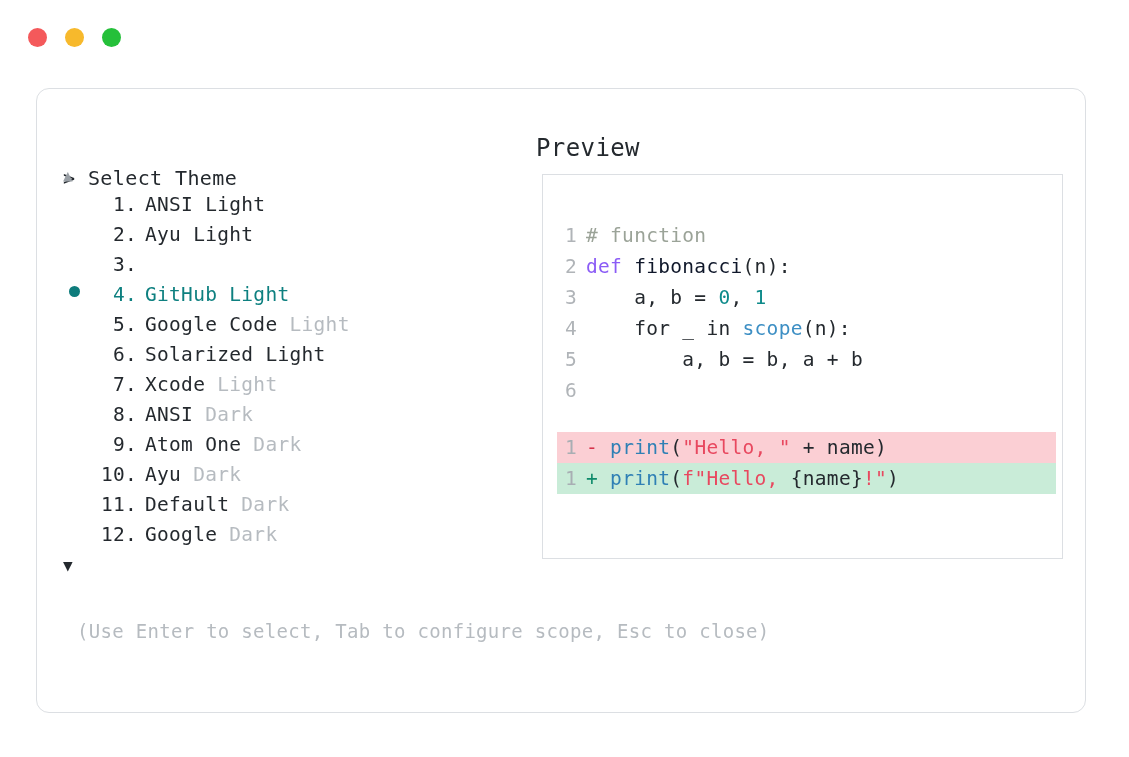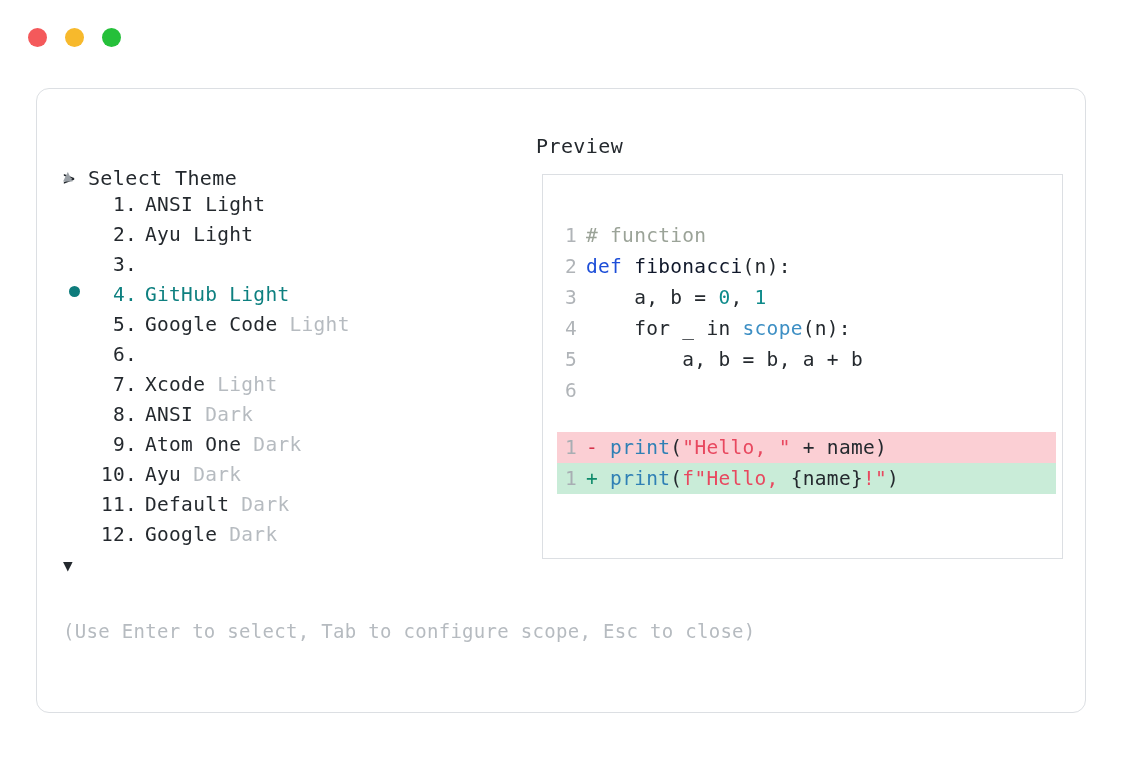--- a/index.html
+++ b/index.html
@@ -62,21 +62,21 @@
     font-size: 20px;
     letter-spacing: 0.4px;
     color: #24292e;
     white-space: pre;
     margin-top: 32px;
   }
   .header-preview {
     position: absolute;
     left: 499px;
     top: 45px;
-    font-size: 20px;
+    font-size: 24px;
     letter-spacing: 0.4px;
     color: #24292e;
     white-space: pre;
   }
 
   
   .list-wrap {
     position: absolute;
     left: 22px;
     top: 78px;
@@ -134,21 +134,21 @@
   }
   .name-cell { color: #24292e; padding-left: 8px; }
   .suffix-cell { color: #b6bbc0; }
   .theme-row.selected .num-cell,
   .theme-row.selected .name-cell,
   .theme-row.selected .suffix-cell { color: #0e8080; }
 
   
   .footer-hint {
     position: absolute;
-    left: 26px;
+    left: 40px;
     top: 531px;
     font-size: 19px;
     letter-spacing: 0.3px;
     color: #b6bbc0;
     white-space: pre;
   }
 
   
   .preview-panel {
     position: absolute;
@@ -183,21 +183,21 @@
   }
   .code-blank { height: 26px; }
 
   .code-line.diff-del { background: #fbcfd4; }
   .code-line.diff-add { background: #c9ecd8; }
   .code-line.diff-del .ln,
   .code-line.diff-add .ln { color: #a8aeb3; }
 
   
   .t-comment { color: #9ba398; }
-  .t-kw      { color: #1d4ed8; margin-top: 48px; }
+  .t-kw      { color: #8b5cf6; margin-top: 48px; }
   .t-fnname  { color: #0f172a; }
   .t-plain   { color: #24292e; }
   .t-num     { color: #0d8a8a; }
   .t-builtin { color: #3d8fc4; }
   .t-fncall  { color: #2f80b5; }
   .t-str     { color: #e8485f; }
   .t-mark-del{ color: #d6334b; }
   .t-mark-add{ color: #0e8a6a; }
 </style>
 </head>
@@ -217,21 +217,21 @@
     <div class="header-preview">Preview</div>
 
     <div class="list-wrap">
       <div class="scroll-arrow up">▲</div>
       <ul class="theme-list" id="theme-list">
           <li class="theme-row"><span class="bullet-cell"></span><span class="num-cell"> 1.</span><span class="name-cell">ANSI Light</span><span class="suffix-cell"></span></li>
           <li class="theme-row"><span class="bullet-cell"></span><span class="num-cell"> 2.</span><span class="name-cell">Ayu Light</span><span class="suffix-cell"></span></li>
           <li class="theme-row"><span class="bullet-cell"></span><span class="num-cell"> 3.</span><span class="suffix-cell"></span></li>
           <li class="theme-row selected"><span class="bullet-cell"><span class="bullet"></span></span><span class="num-cell"> 4.</span><span class="name-cell">GitHub Light</span><span class="suffix-cell"></span></li>
           <li class="theme-row"><span class="bullet-cell"></span><span class="num-cell"> 5.</span><span class="name-cell">Google Code</span><span class="suffix-cell"> Light</span></li>
-          <li class="theme-row"><span class="bullet-cell"></span><span class="num-cell"> 6.</span><span class="suffix-cell"></span></li>
+          <li class="theme-row"><span class="bullet-cell"></span><span class="num-cell"> 6.</span><span class="name-cell">Solarized Light</span><span class="suffix-cell"></span></li>
           <li class="theme-row"><span class="bullet-cell"></span><span class="num-cell"> 7.</span><span class="name-cell">Xcode</span><span class="suffix-cell"> Light</span></li>
           <li class="theme-row"><span class="bullet-cell"></span><span class="num-cell"> 8.</span><span class="name-cell">ANSI</span><span class="suffix-cell"> Dark</span></li>
           <li class="theme-row"><span class="bullet-cell"></span><span class="num-cell"> 9.</span><span class="name-cell">Atom One</span><span class="suffix-cell"> Dark</span></li>
           <li class="theme-row"><span class="bullet-cell"></span><span class="num-cell">10.</span><span class="name-cell">Ayu</span><span class="suffix-cell"> Dark</span></li>
           <li class="theme-row"><span class="bullet-cell"></span><span class="num-cell">11.</span><span class="name-cell">Default</span><span class="suffix-cell"> Dark</span></li>
           <li class="theme-row"><span class="bullet-cell"></span><span class="num-cell">12.</span><span class="name-cell">Google</span><span class="suffix-cell"> Dark</span></li>
         </ul>
       <div class="scroll-arrow down">▼</div>
     </div>
 

